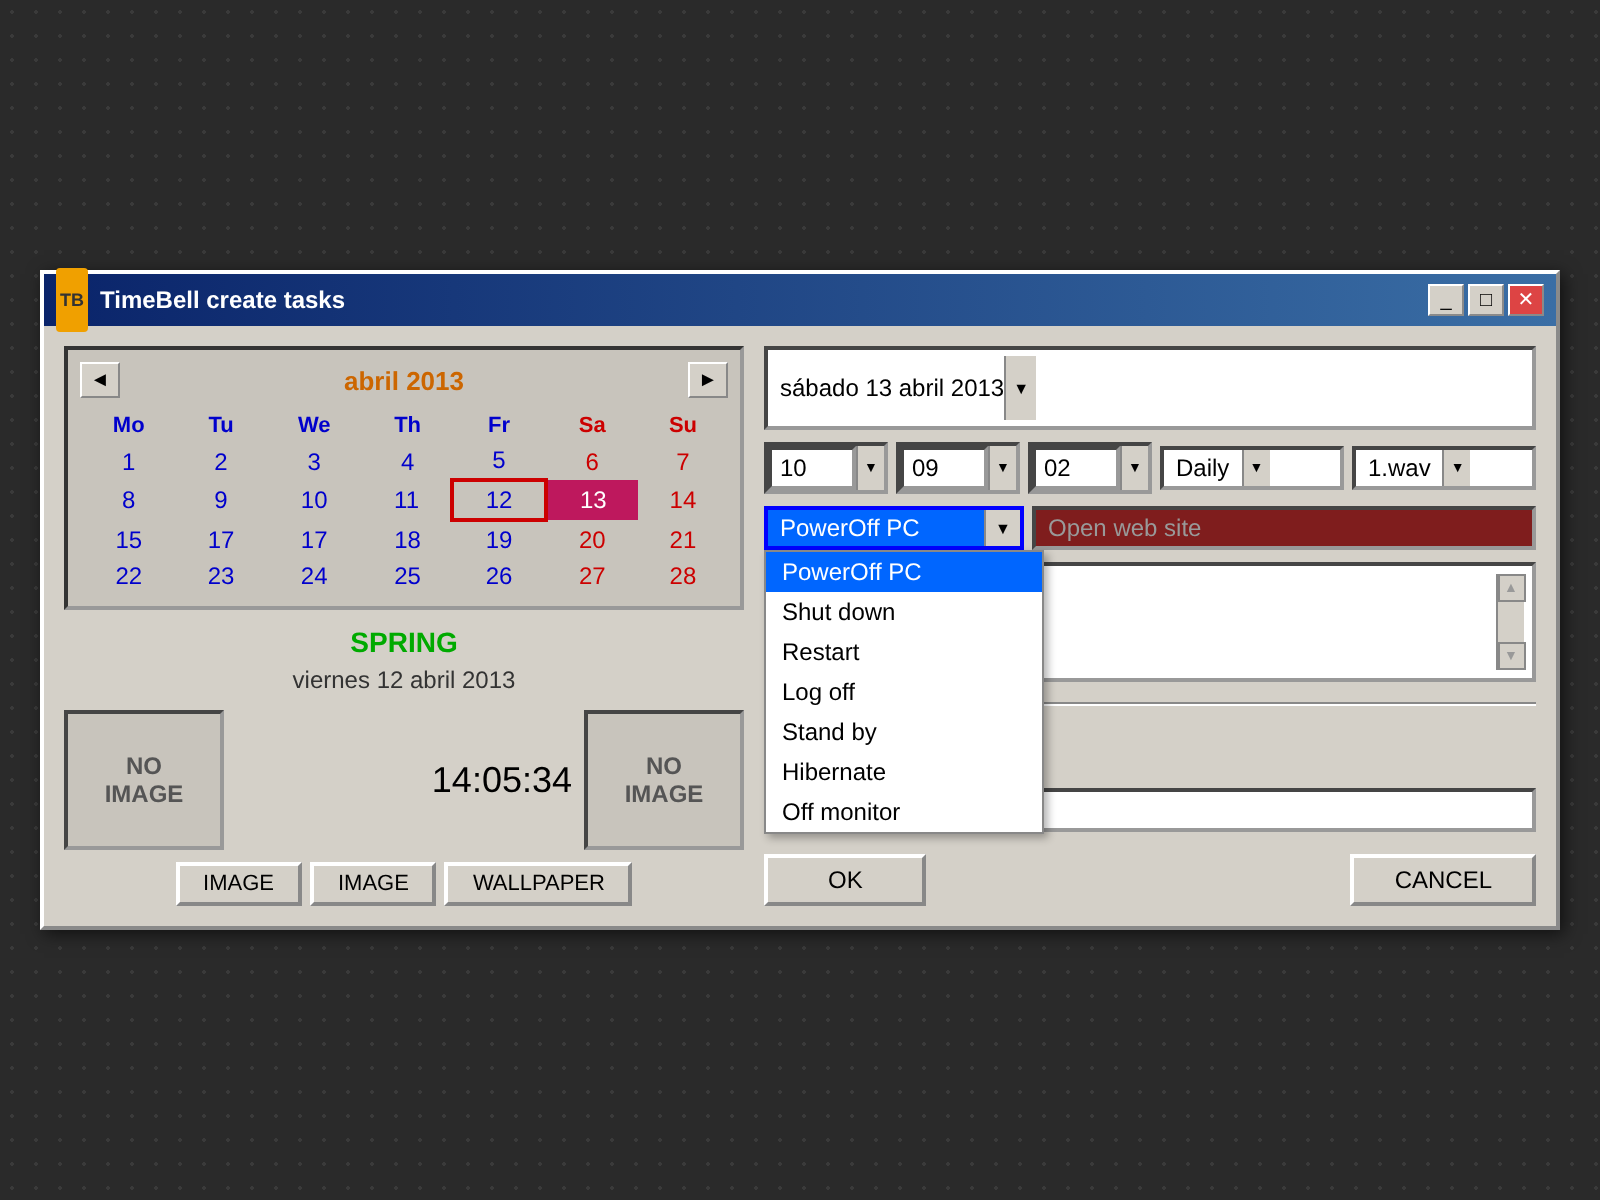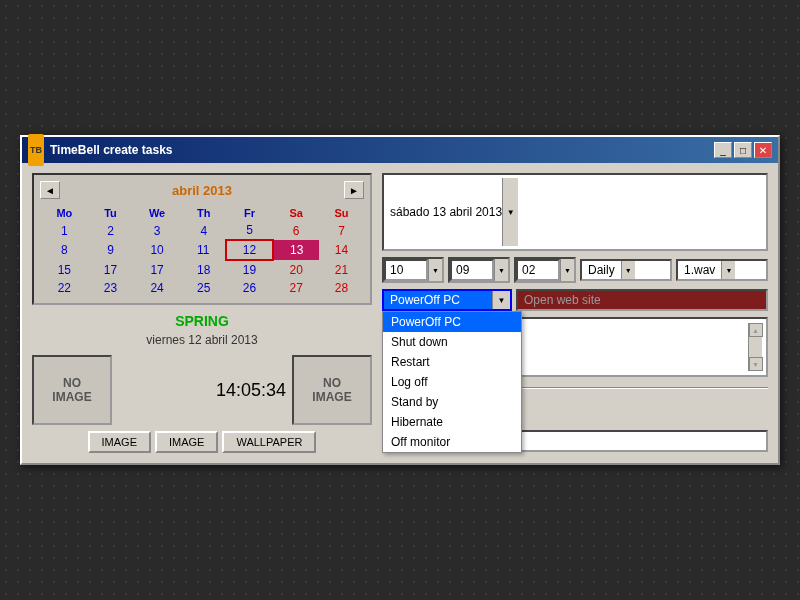--- a/index.html
+++ b/index.html
@@ -624,16 +624,20 @@
           <div class="email-icon">
             <svg width="18" height="14" viewBox="0 0 18 14">
               <rect width="18" height="14" fill="#e8a000" stroke="#cc8800" stroke-width="1"></rect>
               <polyline points="1,1 9,8 17,1" fill="none" stroke="#cc6600" stroke-width="1.5"></polyline>
             </svg>
           </div>
         </button>
         <input class="email-input" type="text" value="" style="">
       </div>
 
+      <div class="ok-cancel-row">
+        <button class="btn-ok">OK</button>
+        <button class="btn-cancel">CANCEL</button>
+      </div>
 
     </div>
   </div>
 </div>
 
 </body></html>

